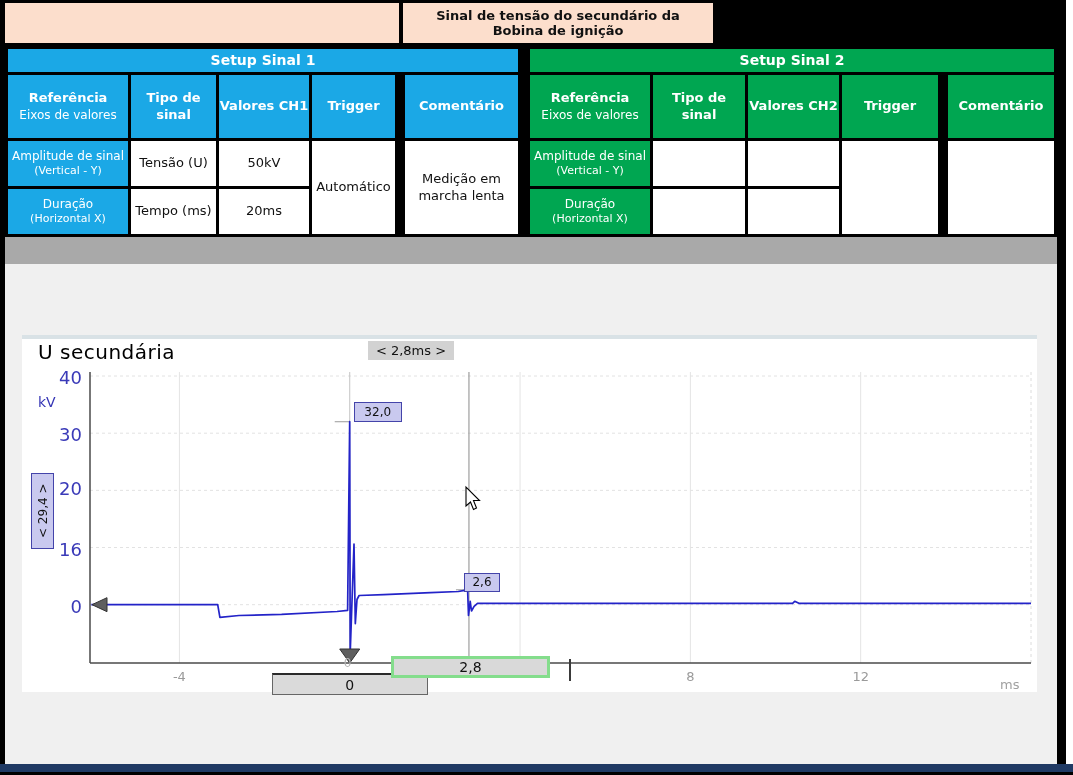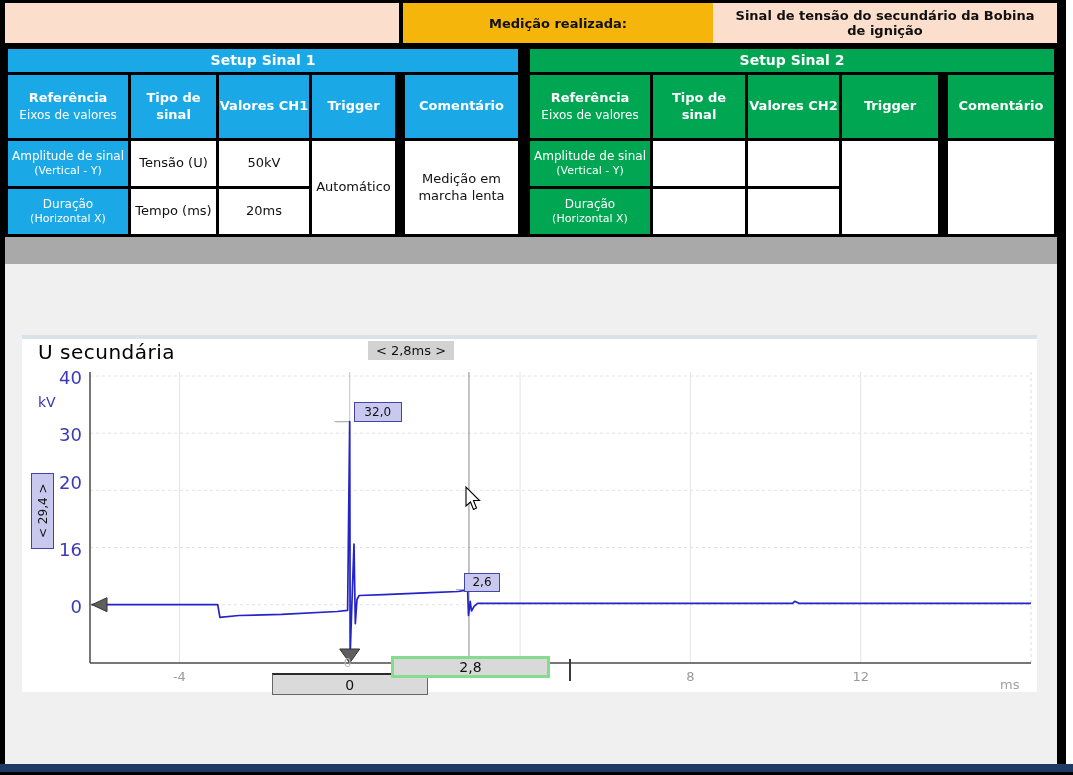--- a/index.html
+++ b/index.html
@@ -65,21 +65,20 @@
   #wave-svg{position:absolute;left:0;top:0;}
 </style>
 </head>
 <body>
 
 <div id="app">
 
   <div id="toprow">
     <div class="top-cell peach"></div>
     <div class="blk"></div>
-    <div class="top-cell yellow">Medição realizada:</div>
     <div class="top-cell peach" style="padding:0 14px;">Sinal de tensão do secundário da Bobina de ignição</div>
   </div>
 
   <div id="setuptable">
     <div class="cell blue band-title" style="grid-area:1/1/2/7">Setup Sinal 1</div>
     <div class="blk" style="grid-area:1/7/5/8"></div>
     <div class="cell green band-title" style="grid-area:1/8/2/14">Setup Sinal 2</div>
 
     <div class="blk" style="grid-area:2/5/5/6"></div>
     <div class="blk" style="grid-area:2/12/5/13"></div>
@@ -164,21 +163,21 @@
     <div id="ms-label">ms</div>
     <div id="delta-v-box">&lt; 29,4 &gt;</div>
     <div id="peak-box" class="val-box" style="left: 331.733px; top: 62.7387px; width: 46px; height: 18px;">32,0</div>
     <div id="cursorval-box" class="val-box" style="left: 442px; top: 233.821px; width: 34px; height: 17px;">2,6</div>
     <div id="axis-zero" style="left: 321.733px; top: 317px;">0</div>
     <div id="slider0" style="left: 249.733px; top: 334px; width: 156px;">0</div>
     <div id="slider28" style="left: 368.955px; top: 317px; width: 159px;">2,8</div>
     <div id="cursor-tick" style="left: 546.955px; top: 320px;"></div>
   <div class="y-tick" style="left: 26px; top: 28.002px;">40</div>
       <div class="y-tick" style="left: 26px; top: 85.1729px;">30</div>
-      <div class="y-tick" style="left: 26px; top: 133px;">20</div>
+      <div class="y-tick" style="left: 26px; top: 139px;">20</div>
       <div class="y-tick" style="left: 26px; top: 199.515px;">16</div>
       <div class="y-tick" style="left: 26px; top: 256.686px;">0</div>
       <div class="x-tick" style="left: 137.416px; top: 330px;">-4</div>
       <div class="x-tick" style="left: 648.367px; top: 330px;">8</div>
       <div class="x-tick" style="left: 818.683px; top: 330px;">12</div>
     </div>
 
   <div class="strip" id="strip-top"></div>
   <div class="strip" id="strip-left"></div>
   <div class="strip" id="strip-right"></div>

